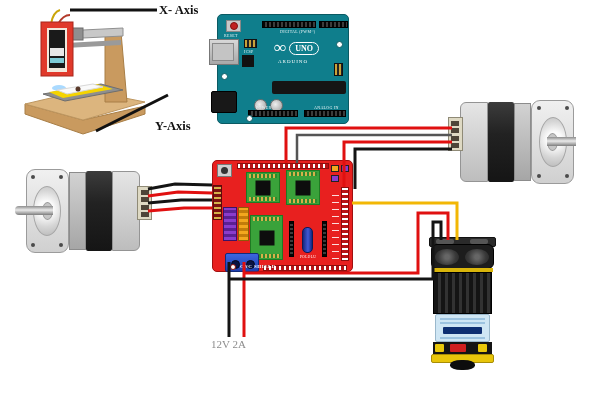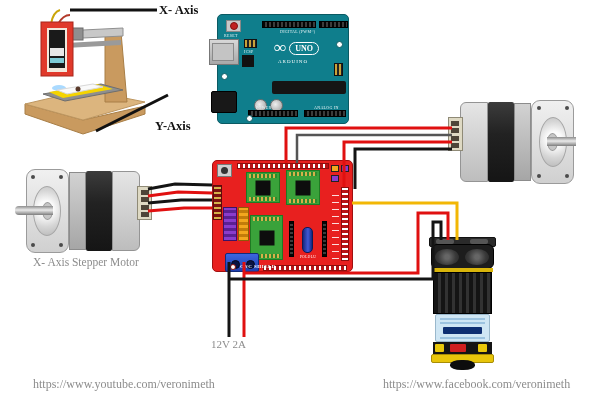--- a/index.html
+++ b/index.html
@@ -217,21 +217,20 @@
     <div class="m-mid"></div>
     <div class="m-band"></div>
     <div class="m-rear"></div>
     <div class="m-conn">
       <div class="m-pin"></div>
       <div class="m-pin"></div>
       <div class="m-pin"></div>
       <div class="m-pin"></div>
     </div>
   </div>
-  <div class="caption" style="left:33px;top:256px;">X- Axis Stepper Motor</div>
 
   <div class="motor flip" style="left:448px;top:100px;">
     <div class="m-shaft"></div>
     <div class="m-flange"></div>
     <div class="m-screw" style="left:16px;top:6px;"></div>
     <div class="m-screw" style="left:44px;top:6px;"></div>
     <div class="m-screw" style="left:16px;top:74px;"></div>
     <div class="m-screw" style="left:44px;top:74px;"></div>
     <div class="m-face"></div>
     <div class="m-hub"></div>
@@ -281,16 +280,14 @@
       <polyline points="452,135 297,135 297,163" fill="none" stroke="#555555" stroke-width="2.5" stroke-linejoin="miter"></polyline>
       <polyline points="452,142 344,142 344,187" fill="none" stroke="#e01010" stroke-width="3" stroke-linejoin="miter"></polyline>
       <polyline points="452,149 355,149 355,189" fill="none" stroke="#141414" stroke-width="3" stroke-linejoin="miter"></polyline>
       <polyline points="352,203 457,203 457,240" fill="none" stroke="#f2b705" stroke-width="3" stroke-linejoin="miter"></polyline>
       <polyline points="229,262 229,337" fill="none" stroke="#141414" stroke-width="3" stroke-linejoin="miter"></polyline>
       <polyline points="244,262 244,337" fill="none" stroke="#e01010" stroke-width="3" stroke-linejoin="miter"></polyline>
       <polyline points="244,273 418,273 418,213 448,213 448,240" fill="none" stroke="#e01010" stroke-width="3" stroke-linejoin="miter"></polyline>
       <polyline points="229,279 433,279 433,222 441,222 441,240" fill="none" stroke="#141414" stroke-width="3" stroke-linejoin="miter"></polyline>
     </svg>
 
-  <div class="footer-url" style="left:33px;top:377px;">https://www.youtube.com/veronimeth</div>
-  <div class="footer-url" style="left:383px;top:377px;">https://www.facebook.com/veronimeth</div>
 
 </div>
 
 </body></html>

